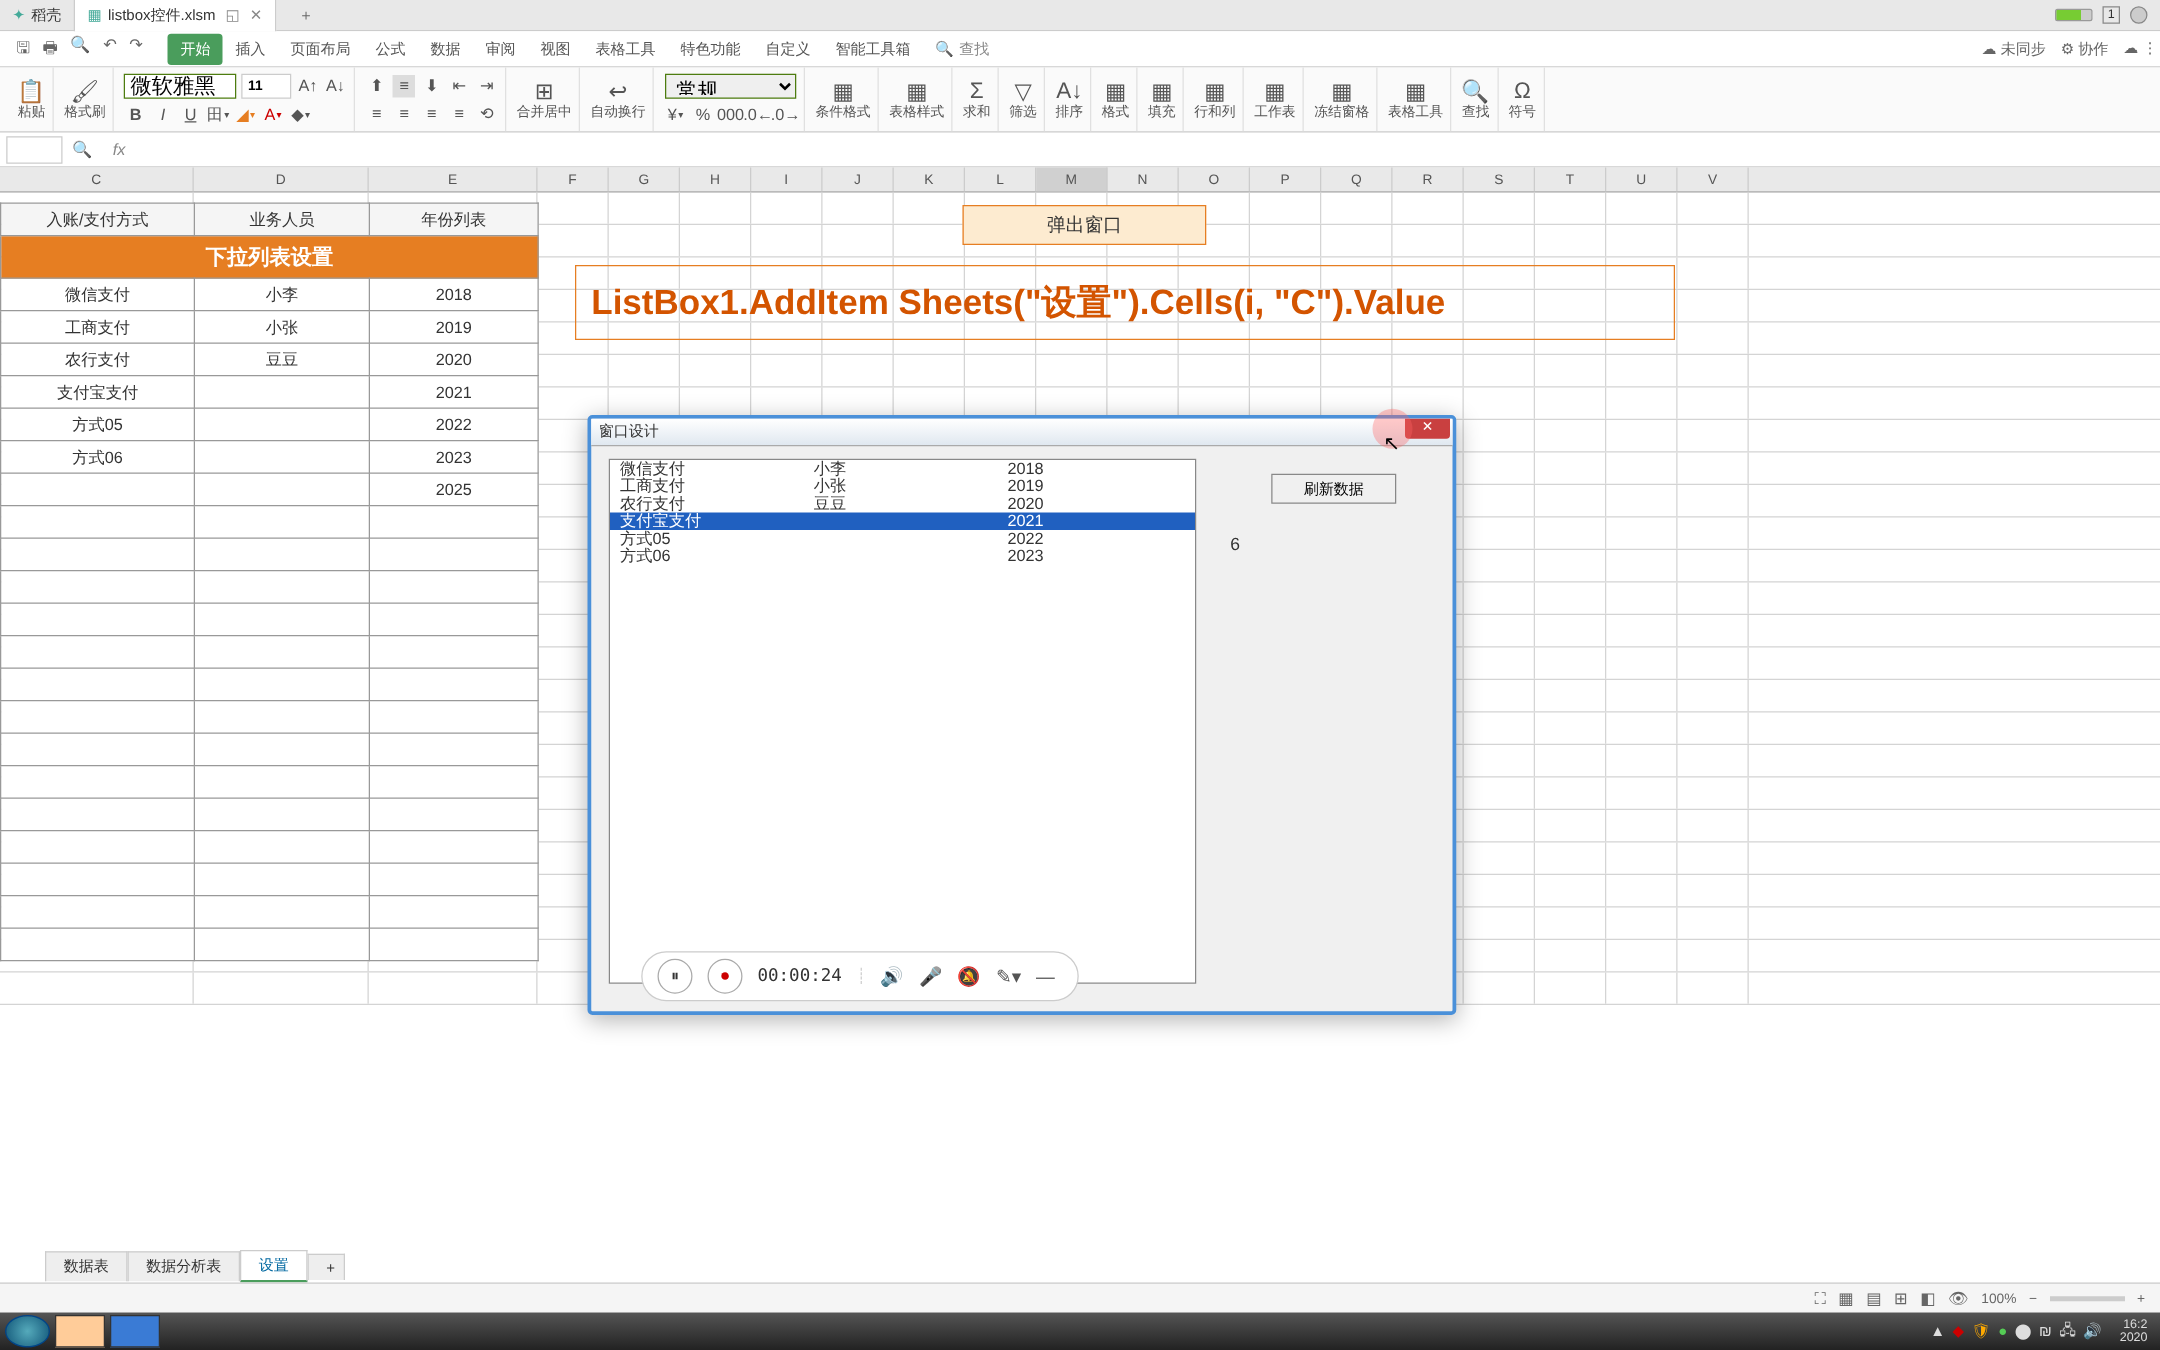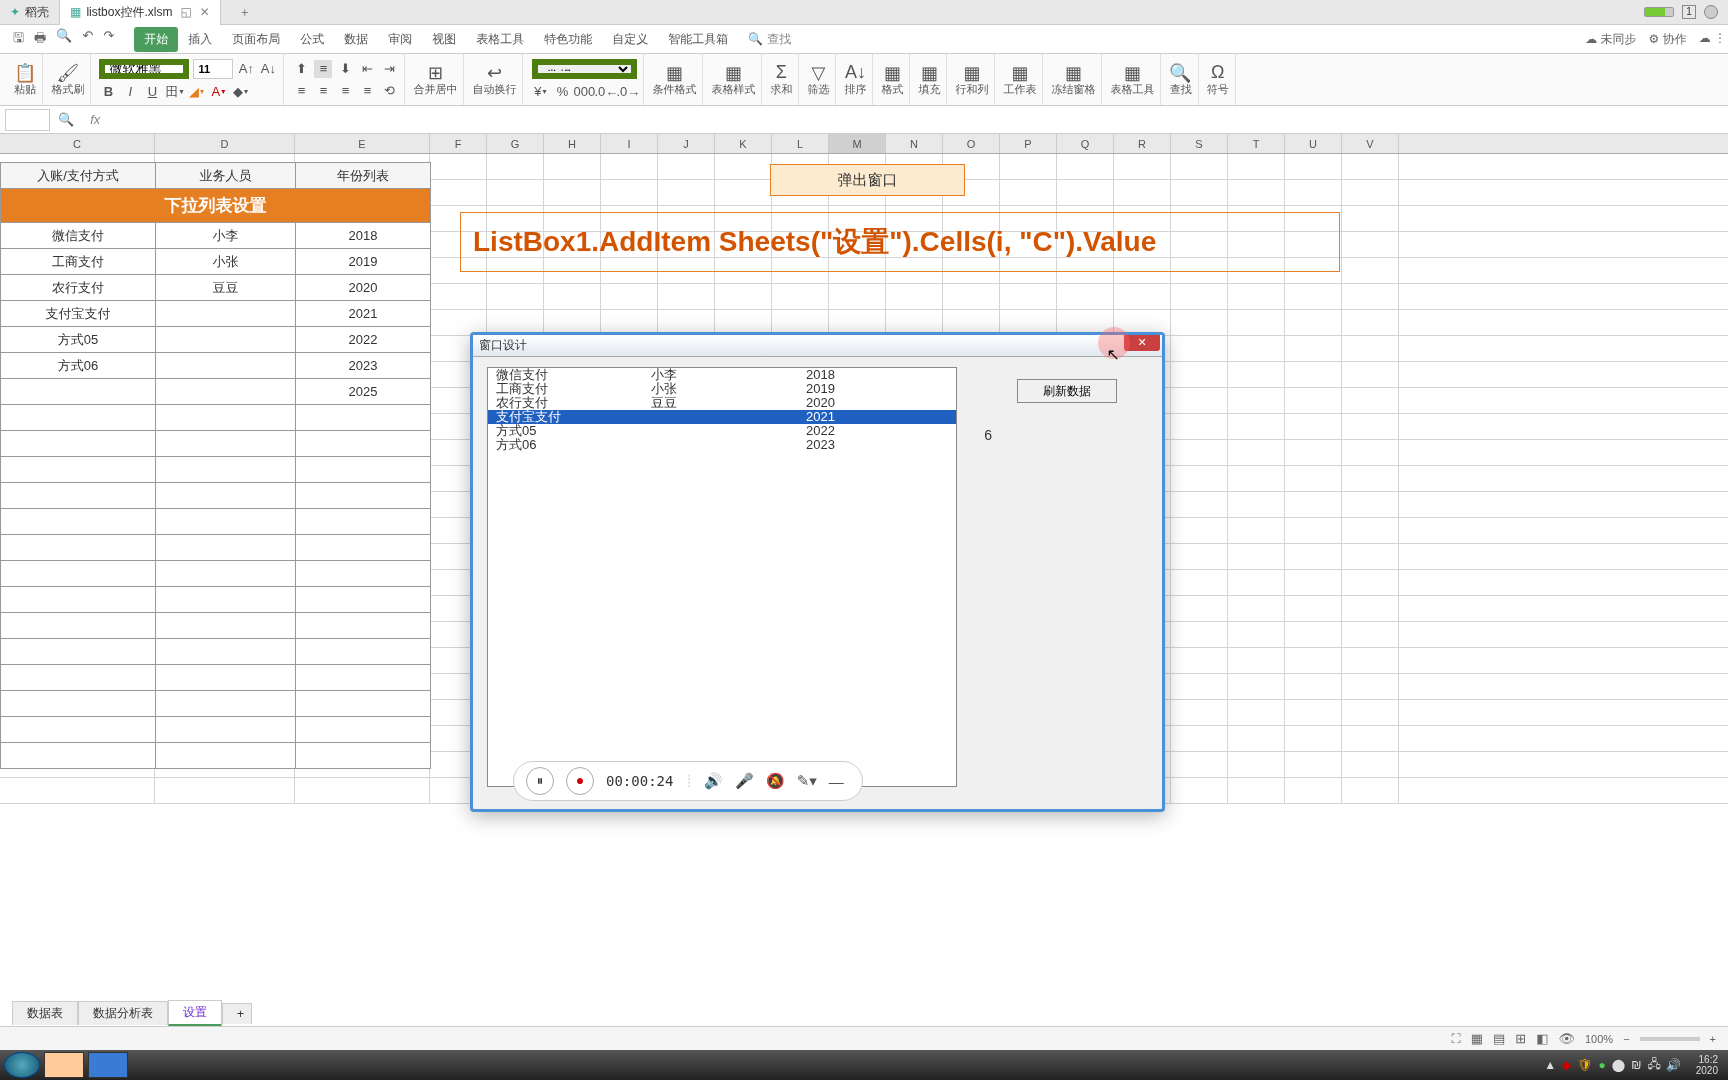--- a/index.html
+++ b/index.html
@@ -25,21 +25,21 @@
 .ribbon-tabs .search { margin-left:10px; display:flex; align-items:center; gap:4px; color:#888; }
 .ribbon-right { margin-left:auto; display:flex; gap:12px; padding-right:2px; color:#666; font-size:12px; }
 .ribbon-right span::before { content:"☁ "; }
 .ribbon-right span:nth-child(2)::before { content:"⚙ "; }
 
 .ribbon-body { height:52px; display:flex; align-items:center; padding:0 8px; border-bottom:1px solid #ccc; background:#fafafa; gap:2px; }
 .rgroup { display:flex; flex-direction:column; align-items:center; padding:0 6px; height:100%; justify-content:center; border-right:1px solid #e0e0e0; }
 .rbtn-lg { display:flex; flex-direction:column; align-items:center; font-size:11px; color:#555; }
 .rbtn-lg .ico { font-size:18px; height:20px; }
 .rrow { display:flex; gap:4px; align-items:center; }
-.fontbox { width:90px; height:20px; border:6px solid #4d7c0f; font-size:13px; padding:2px 4px; }
+.fontbox { width:90px; height:20px; border:1px solid #4d7c0f; font-size:17px; padding:2px 4px; }
 .sizebox { width:40px; height:20px; border:1px solid #ccc; font-size:11px; padding:2px 4px;font-weight:bold; }
 .smicon { width:18px; height:18px; display:flex; align-items:center; justify-content:center; font-size:13px; color:#555; border:1px solid transparent; }
 .smicon.dd::after { content:"▾"; font-size:8px; margin-left:1px; }
 
 
 .formula-bar { height:28px; display:flex; align-items:center; border-bottom:1px solid #ccc; padding-left:5px; }
 .namebox { width:45px; height:22px; border:1px solid #ccc; padding:2px 6px; font-size:12px; }
 .fx-lbl { margin:0 8px; color:#888; font-size:13px; }
 .fx-input { flex:1; height:22px; border:none; font-size:12px; }
 
@@ -84,23 +84,23 @@
 .six-lbl { position:absolute; top:92px; right:170px; font-size:14px; }
 
 
 .recorder { position:absolute; bottom:8px; left:40px; width:350px; height:40px; background:#fff; border:1px solid #ccc; border-radius:20px; display:flex; align-items:center; gap:12px; padding:0 12px; }
 .rec-btn { width:28px; height:28px; border:1px solid #aaa; border-radius:50%; display:flex; align-items:center; justify-content:center; font-size:13px; }
 .rec-btn.stop { color:#c00; }
 .rec-time { font-size:14px; font-family:monospace; }
 .rec-ico { font-size:15px; color:#555; }
 
 
-.sheet-tabs { position:absolute; left:12px; bottom:26px; height:22px; display:flex; align-items:center; font-size:12px; }
+.sheet-tabs { position:absolute; left:36px; bottom:26px; height:22px; display:flex; align-items:center; font-size:12px; }
 .stab { padding:3px 14px; border:1px solid #ccc; border-bottom:none; background:#eee; }
-.stab.active { background:#fff; color:#6d28d9; border-bottom:2px solid #4a9d5c; }
+.stab.active { background:#fff; color:#0369a1; border-bottom:2px solid #4a9d5c; }
 .stab.plus { width:22px; text-align:center; }
 
 
 .status-bar { position:absolute; bottom:0; left:0; right:0; height:24px; border-top:1px solid #ccc; background:#f5f5f5; display:flex; align-items:center; justify-content:flex-end; padding:0 12px; gap:10px; font-size:11px; color:#666; }
 .status-bar .vicon { font-size:13px; }
 
 body { height:1080px; }
 .taskbar2 { position:absolute; bottom:0; left:0; right:0; height:30px; background:linear-gradient(#555,#222); display:flex; align-items:center; padding:0 4px; }
 .start-btn { width:36px; height:26px; background:radial-gradient(circle,#5ab,#157); border-radius:50%; border:1px solid #048; }
 .task-ico { width:40px; height:26px; margin-left:4px; background:#6a8; border:1px solid #333; }

